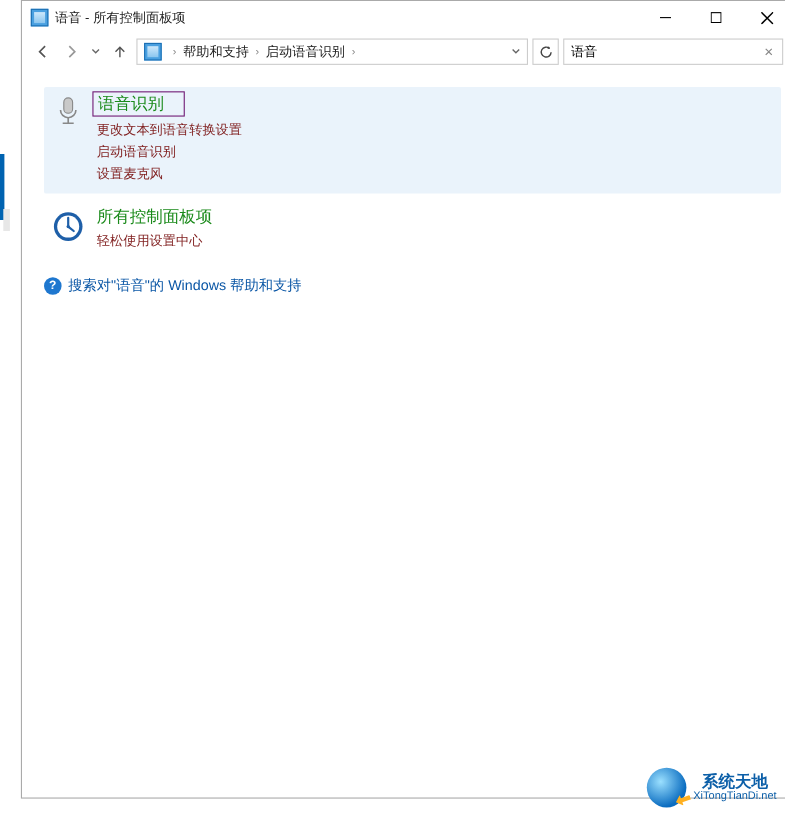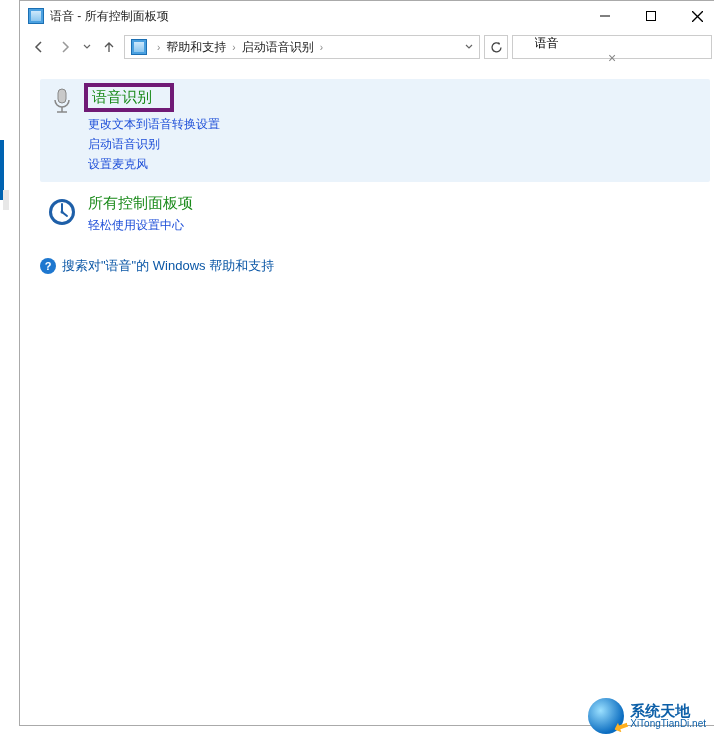--- a/index.html
+++ b/index.html
@@ -101,21 +101,20 @@
     border:1px solid #ccc;
     display:flex; align-items:center; justify-content:center;
     font-size:13px; color:#444;
   }
   .searchbox {
     width: 200px; height:24px;
     border:1px solid #ccc;
     display:flex; align-items:center;
     padding: 0 6px;
     font-size:12px;
-    flex-direction:column;
   }
   .searchbox input {
     border: none; outline: none; flex:1;
     font-family: inherit; font-size: 12px;
   }
   .search-clear { color:#888; font-size:14px; padding:0 2px; }
   
   .content {
     flex:1;
     padding: 12px 10px 10px 20px;
@@ -133,26 +132,26 @@
     display:flex; align-items:center; justify-content:center;
   }
   .result-body { padding: 4px 0 8px 0; }
   .result-title {
     color: #1a8a1a;
     font-size: 15px;
     margin-bottom: 2px;
     display:inline-block;
   }
   .result-title.highlight {
-    border: 4px solid #701a75;
+    border: 1px solid #701a75;
     padding: 1px 18px 1px 4px;
     margin-left:-4px;
   }
   .result-link {
-    color: #1d4ed8;
+    color: #7f1d1d;
     font-size: 12px;
     line-height: 20px;
     display:block;
     width: fit-content;
   }
   .help-row {
     margin-top: 14px;
     display:flex; align-items:center;
     gap: 6px;
     color: #0b57a6;
@@ -166,20 +165,21 @@
     font-size:11px;
     font-weight:bold;
     display:flex; align-items:center; justify-content:center;
   }
   .watermark {
     position:absolute;
     right: 8px; bottom: 6px;
     display:flex; align-items:center;
     gap:6px;
     font-family: "Microsoft YaHei", sans-serif;
+    text-align: center;
   }
   .wm-icon {
     width:36px; height:36px;
     border-radius:50%;
     background: radial-gradient(circle at 35% 35%, #9be0ff, #0a6cc0 70%);
     position: relative;
   }
   .wm-icon::before {
     content:"";
     position:absolute;

